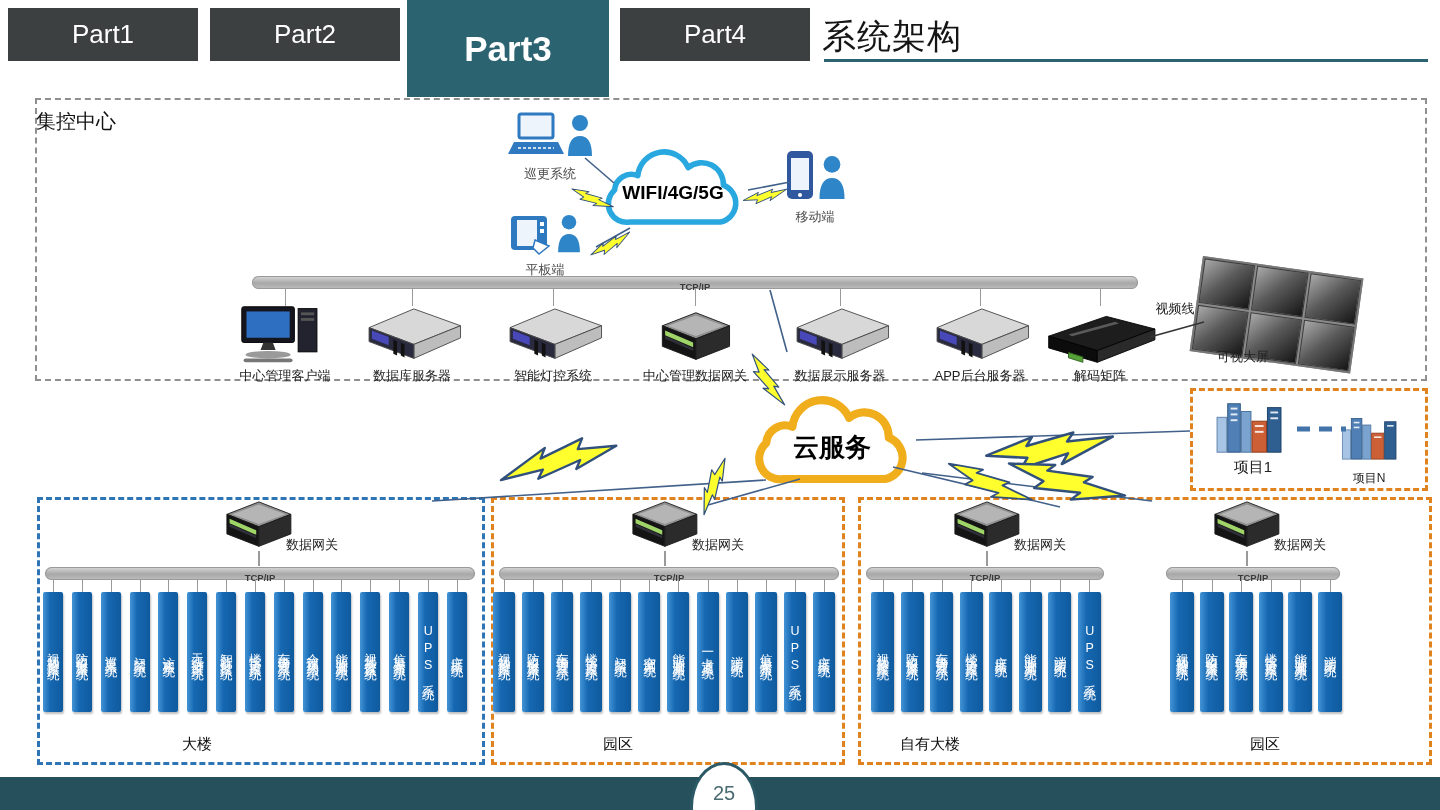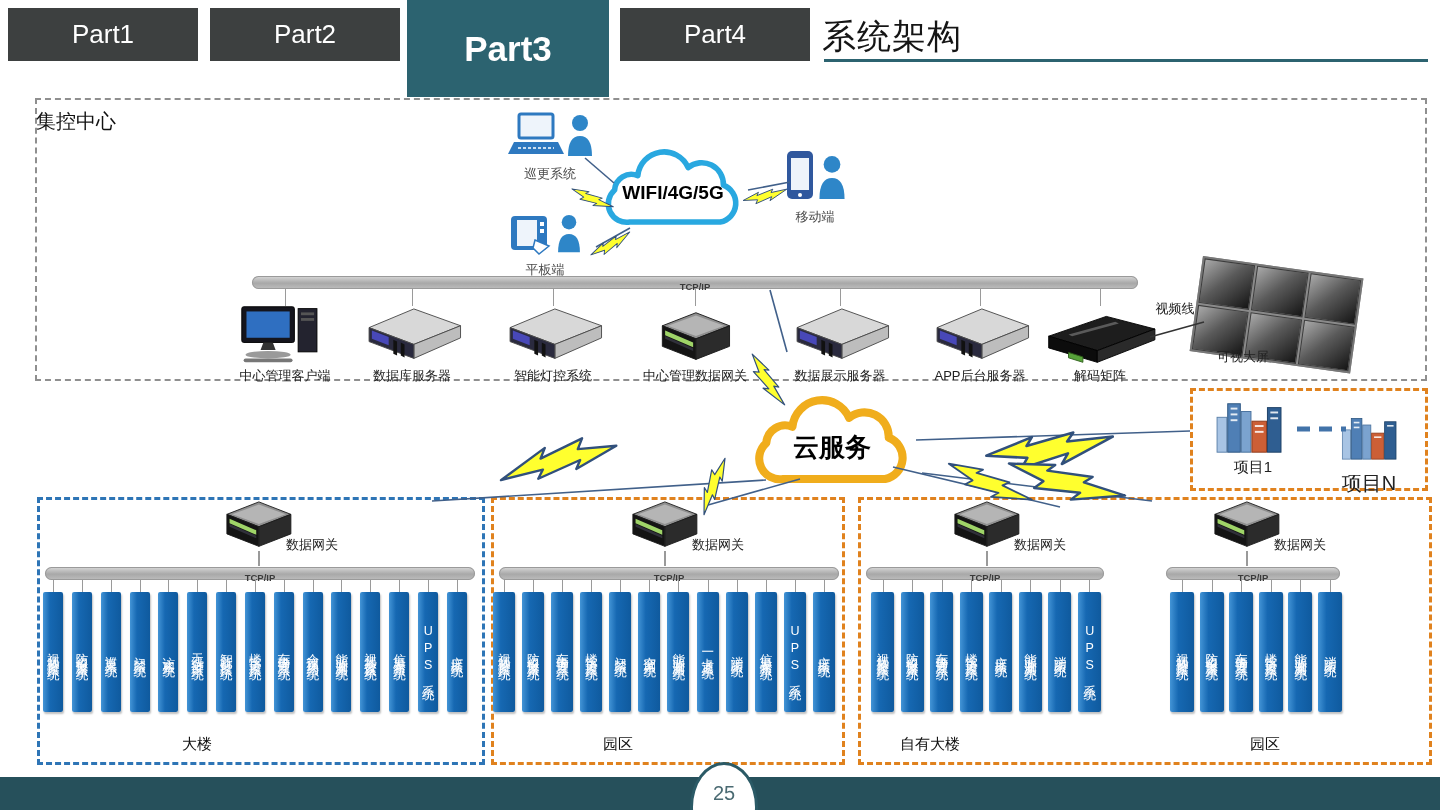--- a/index.html
+++ b/index.html
@@ -308,21 +308,21 @@
       <rect x="56" y="12" width="14" height="46" fill="#2f5e91" stroke="#1d4066"></rect>
       <g fill="#fff" opacity="0.85">
         <rect x="18" y="12" width="7" height="2"></rect>
           <rect x="18" y="18" width="7" height="2"></rect>
         <rect x="59" y="16" width="8" height="2"></rect>
           <rect x="43" y="30" width="9" height="2"></rect>
       </g>
     </svg>
   </div>
   <div class="smalllab" style="left:1253px;top:458px;font-size:15px;">项目1</div>
-  <div class="smalllab" style="left:1369px;top:470px;font-size:20px;">项目N</div>
+  <div class="smalllab" style="left:1369px;top:470px;font-size:12px;">项目N</div>
 
   <div class="sitebox sb-blue g1"></div>
   <div class="sitebox sb-orange g2"></div>
   <div class="sitebox sb-orange g34"></div>
 
   <div class="gw" style="left:218px">
     <svg width="80" height="54" viewBox="0 0 90 60">
       <polygon points="10,18 46,4 82,18 46,32" fill="#8f8f8f" stroke="#1a1a1a"></polygon>
         <polygon points="16,18 46,7 76,18 46,29" fill="#b5b5b5"></polygon>
       <polygon points="10,18 46,32 46,54 10,40" fill="#141414" stroke="#1a1a1a"></polygon>

